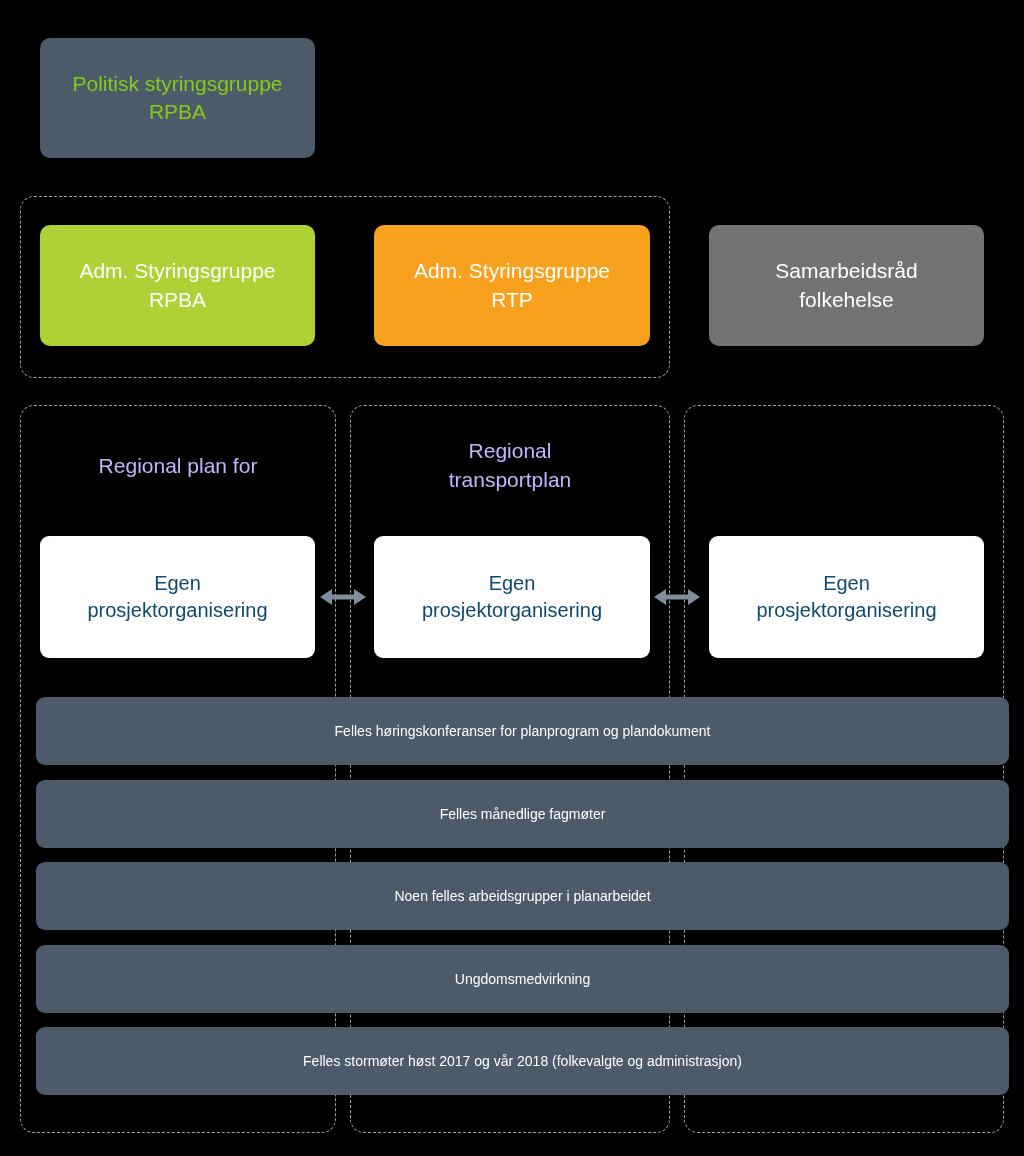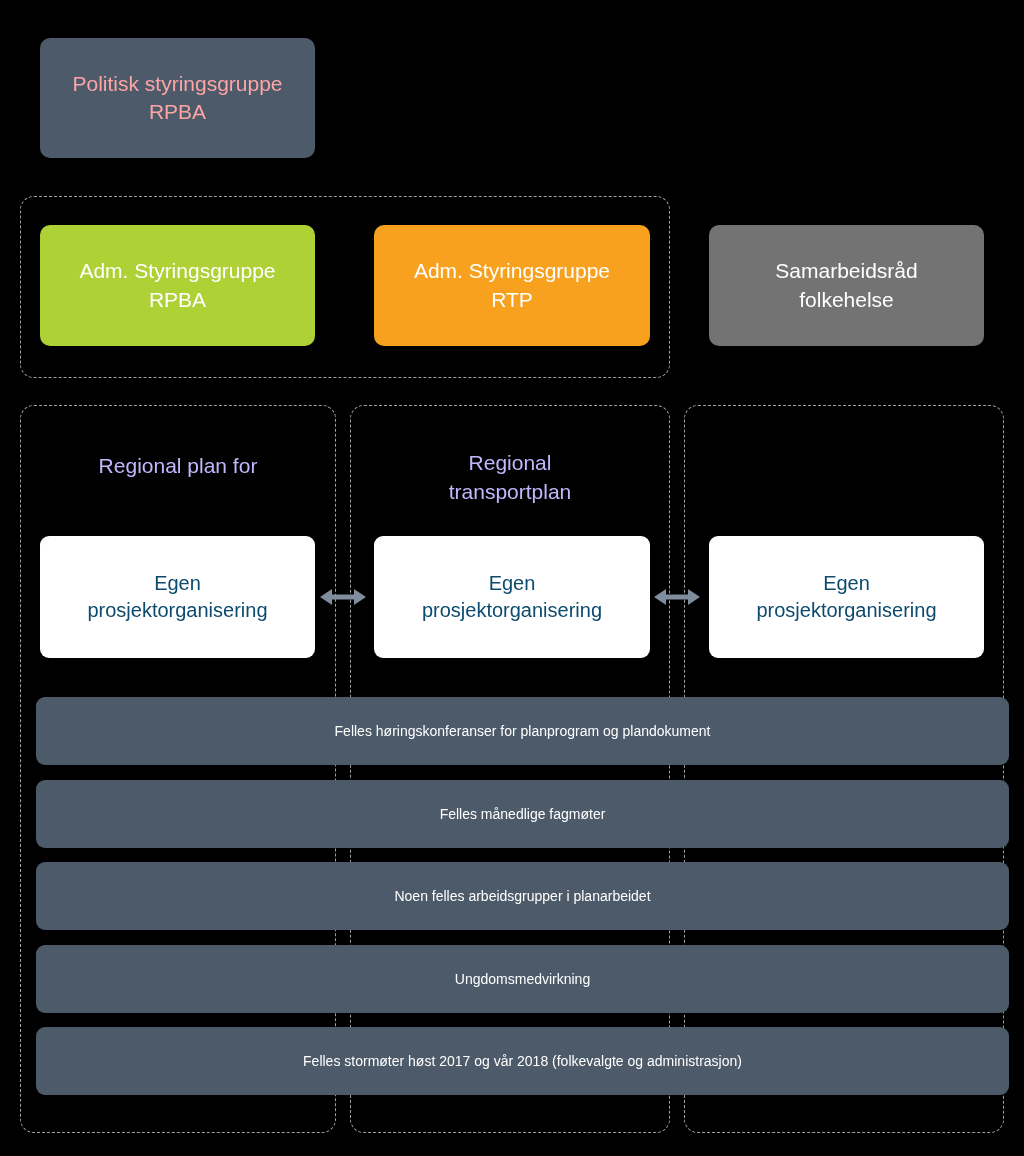--- a/index.html
+++ b/index.html
@@ -35,21 +35,21 @@
     line-height: 1.34;
   }
 
   
   .top-box {
     left: 40px;
     top: 38px;
     width: 275px;
     height: 120px;
     background: #4c5a69;
-    color: #fca5a5;
+    color: #84cc16;
     font-size: 21px;
     font-weight: 400;
   }
 
   
   .dash-admin {
     position: absolute;
     left: 20px;
     top: 196px;
     width: 650px;
@@ -108,21 +108,21 @@
     height: 64px;
     display: flex;
     align-items: center;
     justify-content: center;
     text-align: center;
     color: #c4b5fd;
     font-size: 21px;
     line-height: 1.36;
   }
   .col-head.c1 { left: 20px;  width: 316px; }
-  .col-head.c2 { left: 350px; width: 320px; margin-top: 12px; }
+  .col-head.c2 { left: 350px; width: 320px; }
   .col-head.c3 { left: 684px; width: 320px; }
 
   
   .white-box {
     background: #ffffff;
     color: #0c4a6e;
     font-size: 20px;
     top: 536px;
     height: 122px;
     border-radius: 9px;

